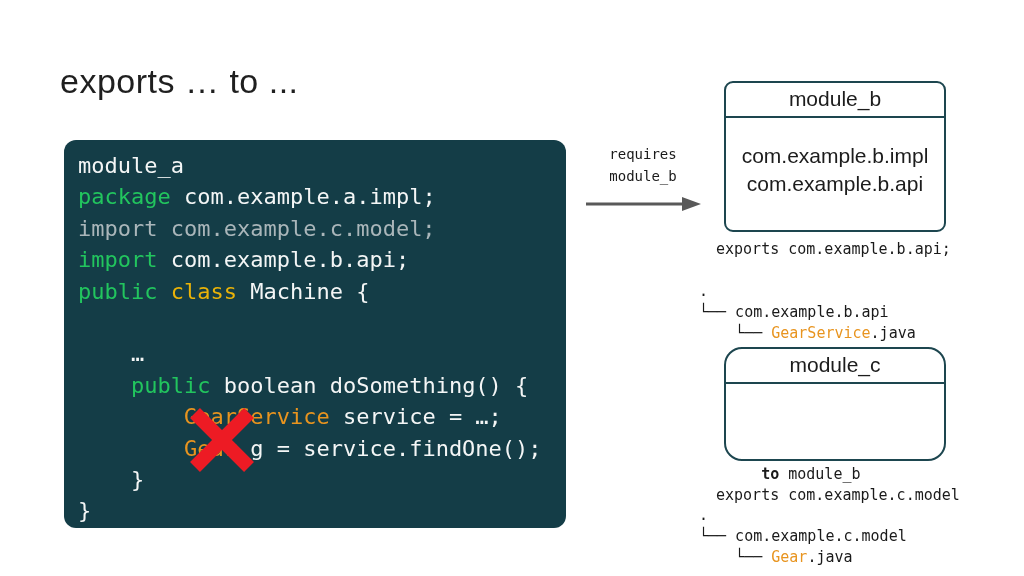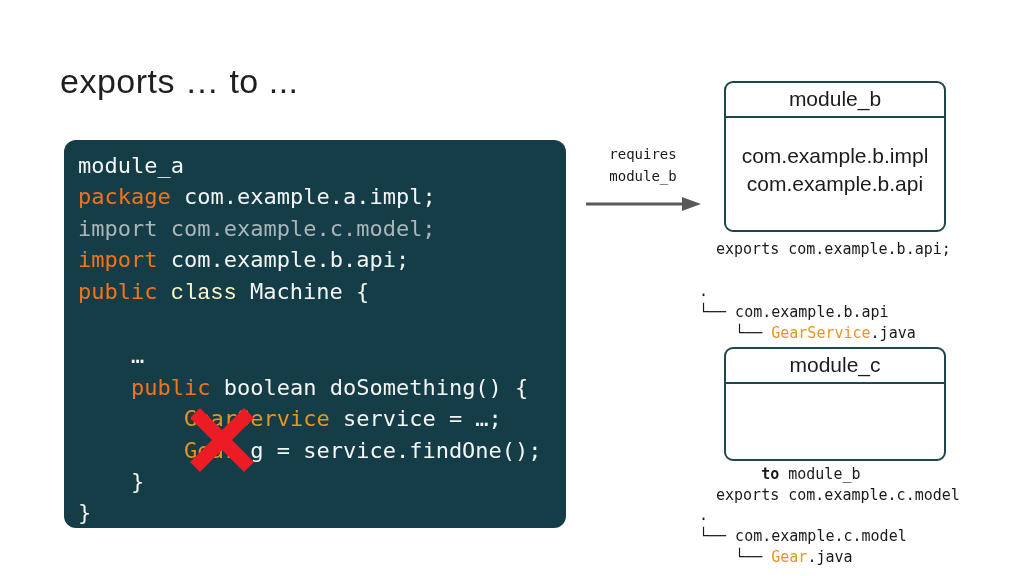--- a/index.html
+++ b/index.html
@@ -14,22 +14,22 @@
 
   
   .code-panel {
     position:absolute; left:48px; top:140px; width:502px; height:388px;
     background:#143d47; border-radius:12px; padding:10px 0 0 14px;
   }
   .code-lines { font-family:"DejaVu Sans Mono","Liberation Mono",monospace;
     font-size:22px; line-height:31.4px; }
   .code-lines .tline { white-space:pre; }
   .seg-plain { color:#f4f6f6; }
-  .seg-kw    { color:#f97316; }
-  .seg-cls   { color:#fef9c3;font-family:Liberation Mono, monospace; }
+  .seg-kw    { color:#22c55e; }
+  .seg-cls   { color:#eab308; }
   .seg-dim   { color:#aab6ba; }
   .seg-type  { color:#e8941f; }
   .seg-black { color:#1a1a1a; }
   .seg-bold  { color:#1a1a1a; font-weight:bold; }
 
   .red-x { position:absolute; left:173px; top:408px; width:66px; height:64px; }
 
   
   .arrow-label {
     position:absolute; left:560px; top:143px; width:134px; text-align:center;
@@ -47,21 +47,21 @@
   .module-box .box-title {
     text-align:center; font-size:21px; color:#1c1c1c;
     padding:4px 0 5px 0; border-bottom:2.5px solid #1d464f;
   }
   .module-box .box-body {
     flex:1; display:flex; flex-direction:column; justify-content:center;
     align-items:center; font-size:21px; color:#1c1c1c; line-height:28px;
   }
   .box-b { top:81px; height:151px; }
   .box-b .box-body { padding-bottom:8px; }
-  .box-c { top:347px; height:114px; }
+  .box-c { top:347px; height:114px;border-radius:18px; }
 
   
   .mono-block {
     position:absolute; font-family:"DejaVu Sans Mono","Liberation Mono",monospace;
     font-size:15px; line-height:21px; color:#1a1a1a;
   }
   .mono-block .tline { white-space:pre; }
   .cap-b  { left:700px; top:239px; }
   .tree-b { left:683px; top:281px; line-height:21px; }
   .cap-c  { left:700px; top:464px; }

